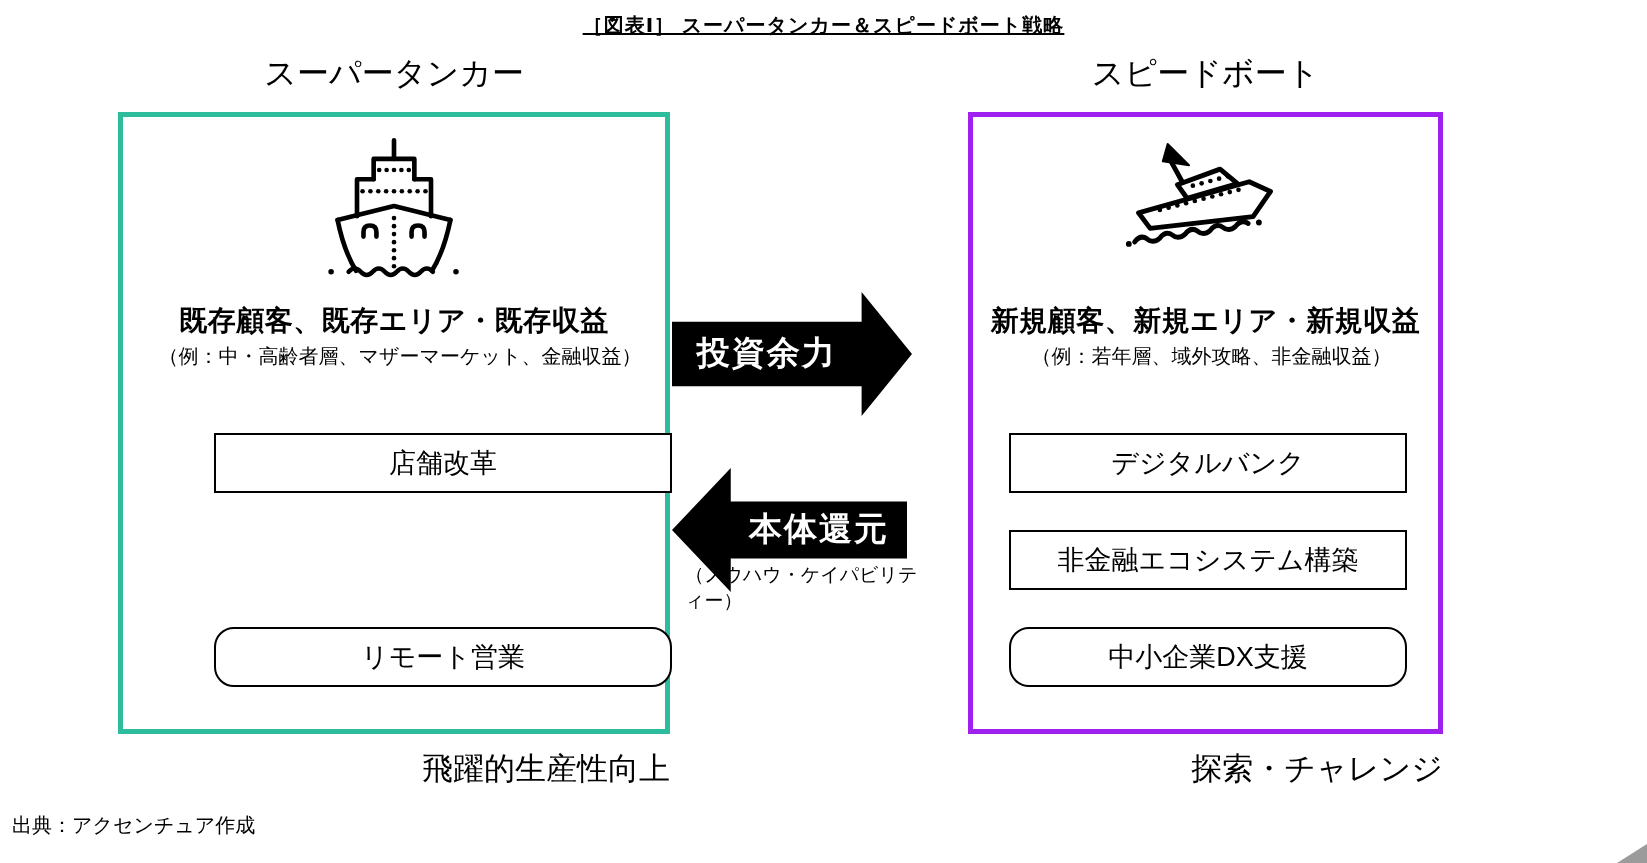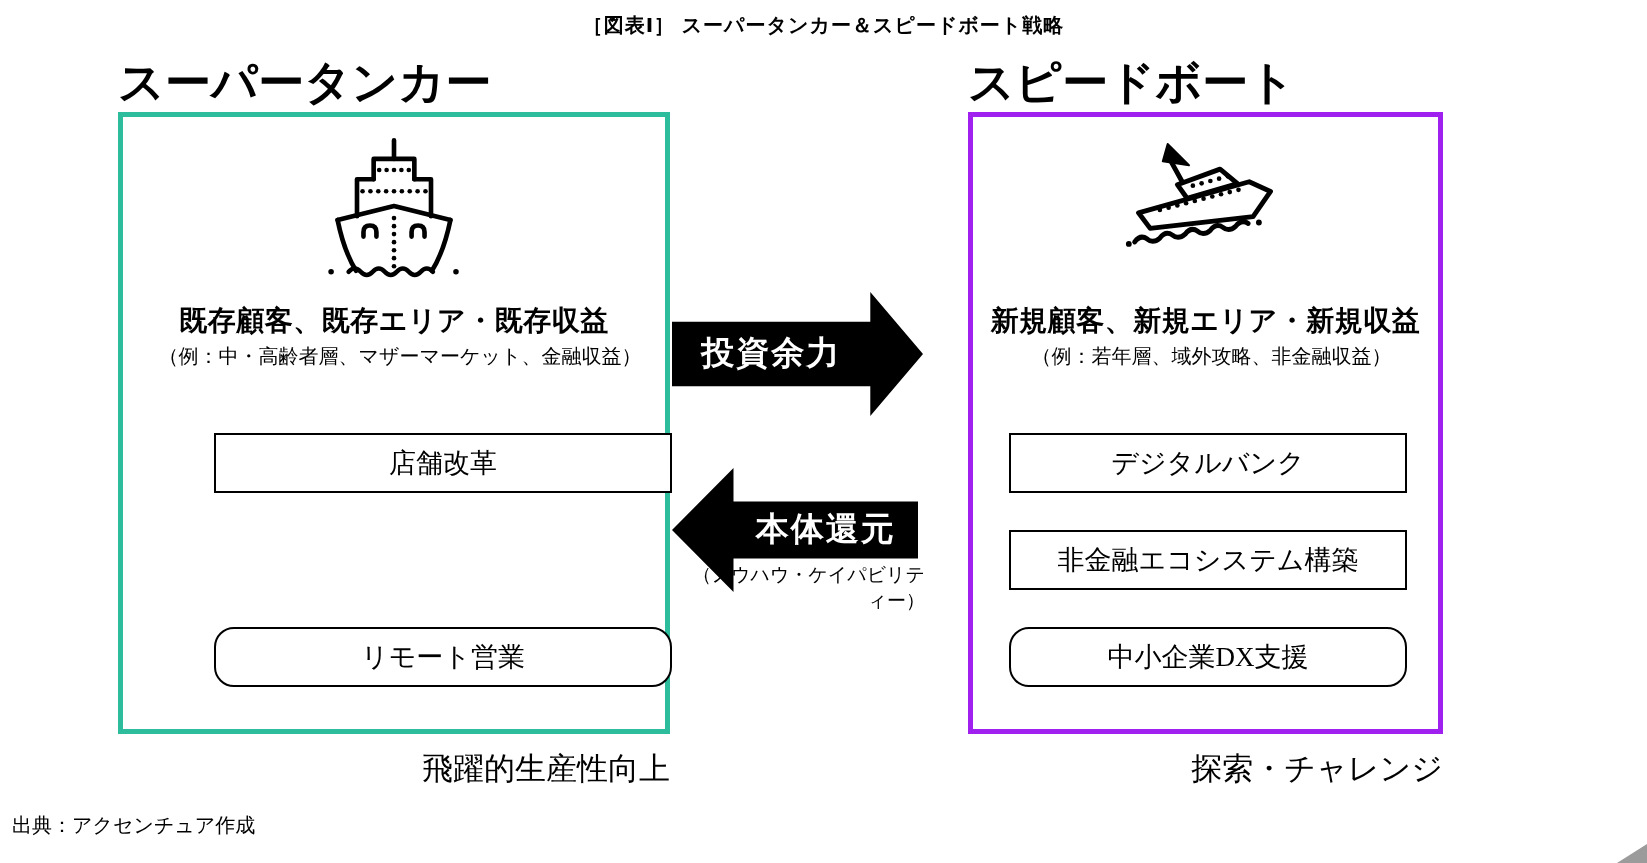--- a/index.html
+++ b/index.html
@@ -1,58 +1,58 @@
 <!DOCTYPE html>
 <html><head>
 <meta charset="utf-8">
 <style>
   html,body{margin:0;padding:0;background:#fff;}
   body{width:1647px;height:863px;position:relative;overflow:hidden;
        font-family:"Liberation Sans","DejaVu Sans",sans-serif;color:#000;}
   .stage{position:absolute;inset:0;}
 
   .title{position:absolute;top:12px;left:0;width:1647px;text-align:center;
-         font-size:20px;font-weight:bold;letter-spacing:1px;}
+         font-size:20px;font-weight:bold;letter-spacing:1px;text-decoration:underline;}
 
-  .heading{position:absolute;top:52px;font-size:46px;font-weight:bold;}
+  .heading{position:absolute;top:52px;text-align:center;font-size:32px;font-weight:normal;}
   .heading-left{left:118px;width:552px;}
   .heading-right{left:968px;width:475px;}
 
-  .panel{position:absolute;top:112px;height:622px;box-sizing:border-box;background:#fff;font-family:Liberation Serif, serif;}
+  .panel{position:absolute;top:112px;height:622px;box-sizing:border-box;background:#fff;}
   .panel-left{left:118px;width:552px;border:5px solid #2EBD9C;}
   .panel-right{left:968px;width:475px;border:5px solid #A020F0;}
 
   .icon-wrap{position:absolute;top:12px;left:0;right:0;height:155px;
              display:flex;align-items:center;justify-content:center;}
 
   .main-text{position:absolute;top:185px;left:0;right:0;text-align:center;
              font-size:28px;font-weight:bold;letter-spacing:0.5px;}
   .sub-text{position:absolute;top:226px;left:12px;right:0;text-align:center;font-size:20px;}
 
   .item-box{position:absolute;height:60px;border:2px solid #000;box-sizing:border-box;
             display:flex;align-items:center;justify-content:center;font-size:27px;background:#fff;}
   .panel-left  .item-box{left:44px;width:458px;margin-left:47px;}
   .panel-right .item-box{left:36px;width:398px;}
   .row1{top:316px;} .row2{top:413px;} .row3{top:510px;border-radius:20px;}
 
   .footer{position:absolute;top:748px;text-align:right;font-size:31px;}
   .footer-left{left:118px;width:552px;}
   .footer-right{left:968px;width:475px;}
 
-  .arrow{position:absolute;background:#000;padding-left:11px;}
+  .arrow{position:absolute;background:#000;}
   .arrow-right{left:672px;top:292px;width:240px;height:124px;
     clip-path:polygon(0 24%,79% 24%,79% 0,100% 50%,79% 100%,79% 76%,0 76%);}
   .arrow-left{left:672px;top:468px;width:235px;height:124px;
     clip-path:polygon(100% 27%,25% 27%,25% 0,0 50%,25% 100%,25% 73%,100% 73%);}
   .arrow-label{position:absolute;color:#fff;font-weight:bold;font-size:33px;
     display:flex;align-items:center;justify-content:center;letter-spacing:2px;}
   .arrow-right .arrow-label{left:0;width:79%;top:24%;height:52%;}
   .arrow-left  .arrow-label{left:25%;width:75%;top:27%;height:46%;}
 
-  .arrow-note{position:absolute;left:685px;top:562px;width:240px;text-align:right;font-size:19px;}
+  .arrow-note{position:absolute;left:685px;top:562px;width:240px;text-align:left;font-size:19px;}
 
   .source{position:absolute;left:12px;top:812px;font-size:20px;}
 
   .corner-triangle{position:absolute;right:0;bottom:0;width:0;height:0;
     border-left:30px solid transparent;border-bottom:19px solid #9b9b9b;}
 
   svg .ln{fill:none;stroke:#000;stroke-width:5;stroke-linecap:round;stroke-linejoin:round;}
   svg .dt{fill:#000;stroke:none;}
 </style>
 </head>

